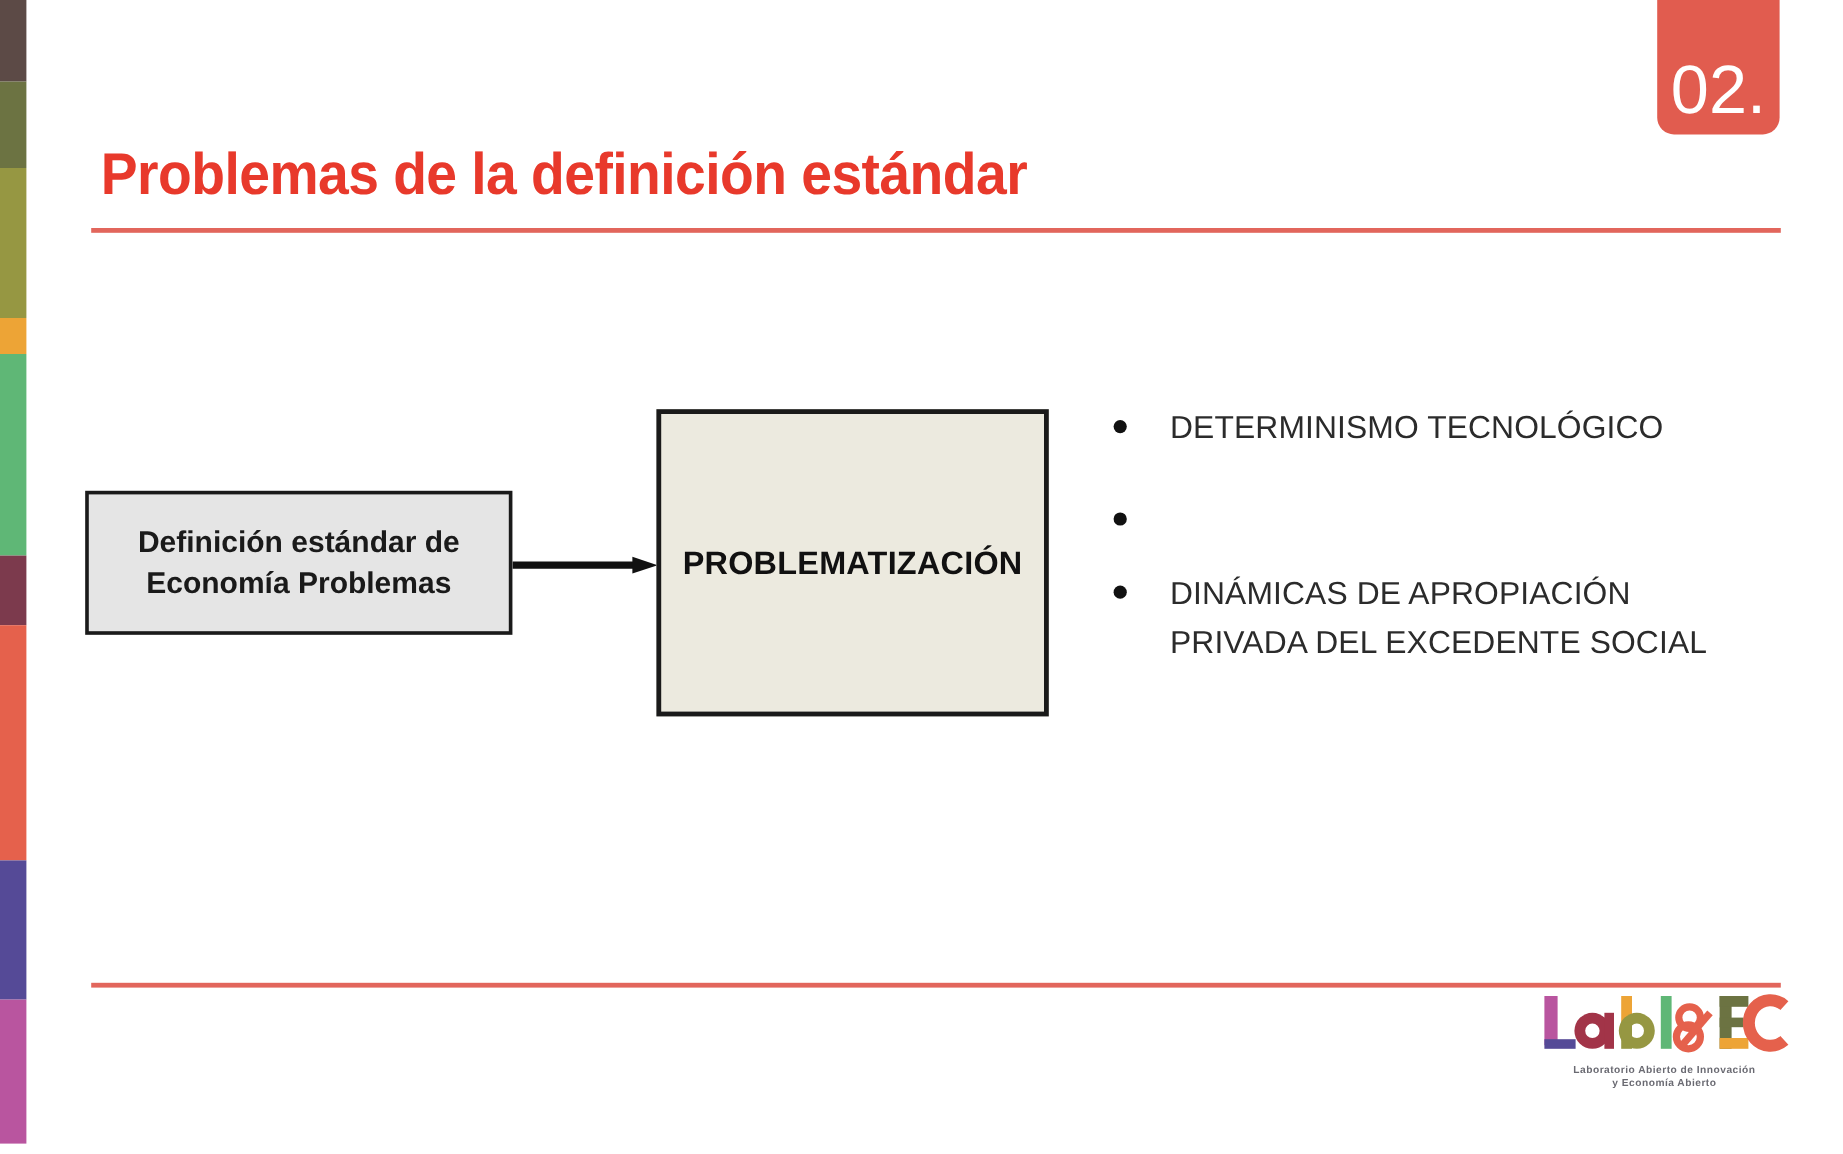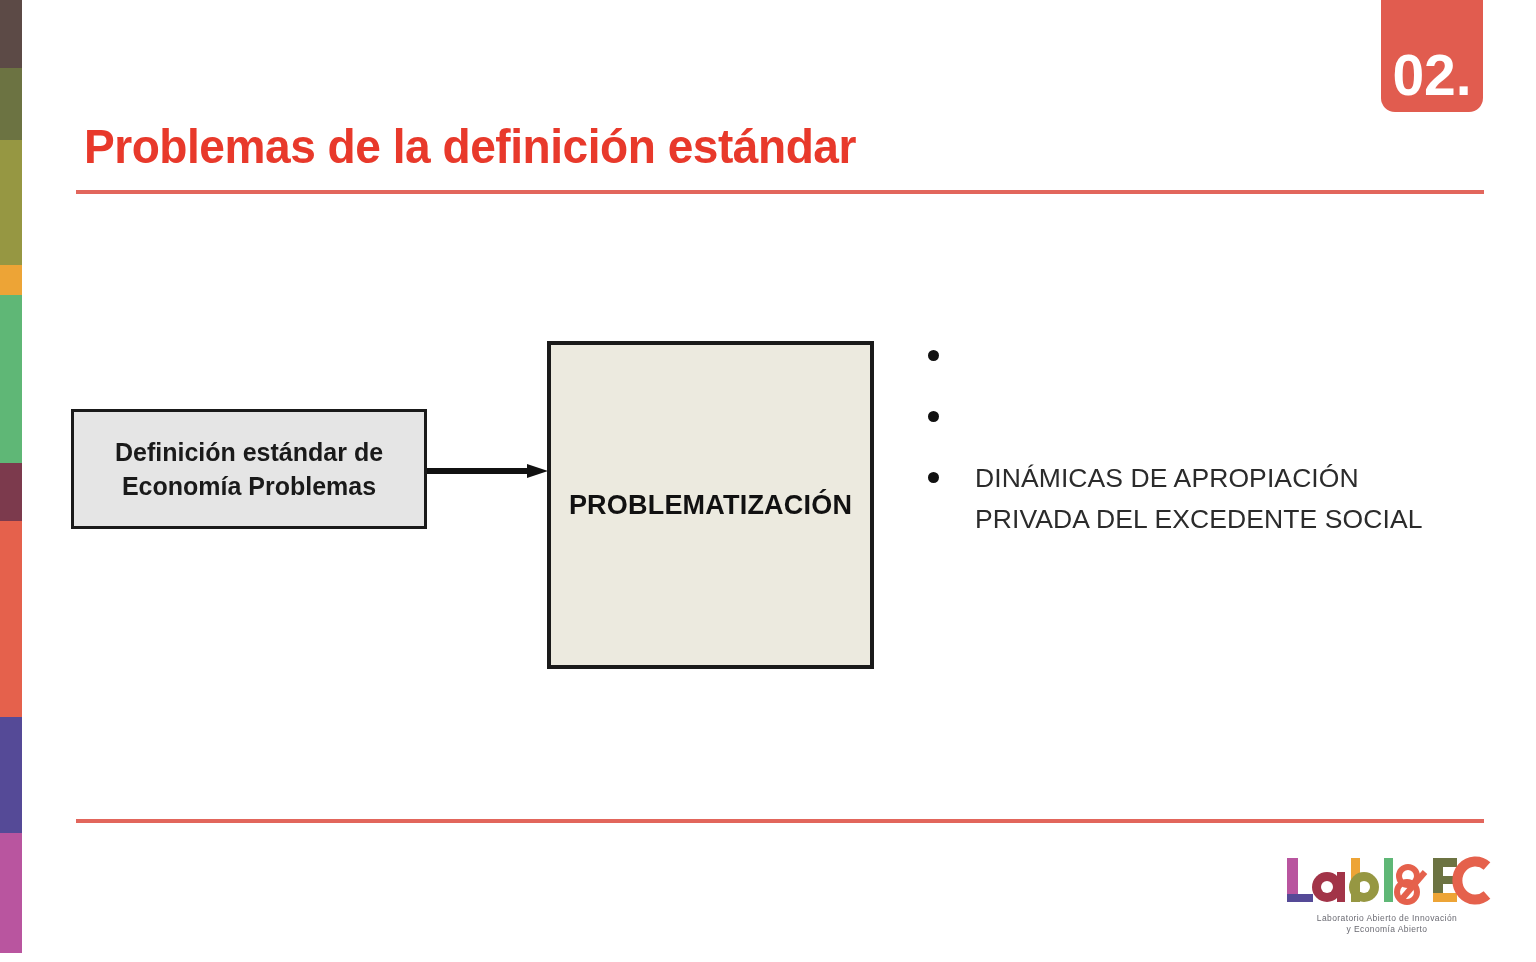--- a/index.html
+++ b/index.html
@@ -48,21 +48,21 @@
     display: flex;
     align-items: flex-end;
     justify-content: center;
     padding-bottom: 8px;
     box-sizing: border-box;
   }
   #number-badge .badge-text {
     color: #ffffff;
     font-size: 57px;
     line-height: 1;
-    font-weight: 700;
+    font-weight: 400;
     letter-spacing: 0px;
     font-family: "Liberation Sans", sans-serif;
   }
 
   
   #slide-title {
     position: absolute;
     left: 84px;
     top: 118px;
     font-size: 49px;
@@ -113,21 +113,21 @@
     top: 463px;
     width: 121px;
     height: 16px;
   }
 
   #box-problematizacion {
     position: absolute;
     left: 547px;
     top: 341px;
     width: 327px;
-    height: 328px;
+    height: 256px;
     border: 4px solid #1a1a1a;
     background: #eceadf;
     box-sizing: border-box;
     display: flex;
     align-items: center;
     justify-content: center;
     text-align: center;
   }
   #box-problematizacion .box-label {
     font-size: 27px;
@@ -162,23 +162,24 @@
     font-size: 26.5px;
     line-height: 1.54;
     color: #2b2b2b;
     letter-spacing: 0.1px;
   }
 
   
   #brand-logo {
     position: absolute;
     left: 1283px;
-    top: 856px;
+    top: 828px;
     width: 208px;
     height: 86px;
+    font-weight: bold;
   }
   #brand-logo .logo-wordmark {
     position: relative;
     height: 52px;
   }
   #brand-logo .logo-tagline {
     margin-top: 1px;
     text-align: center;
     color: #6a6a72;
     font-size: 8.5px;
@@ -223,20 +224,21 @@
     <polygon points="100,1 121,8 100,15" fill="#111111"></polygon>
   </svg>
 
   <div id="box-problematizacion">
     <span class="box-label">PROBLEMATIZACIÓN</span>
   </div>
 
   <div id="bullet-list">
       <div class="bullet-row">
         <span class="bullet-dot"></span>
+        <span class="bullet-text">DETERMINISMO TECNOLÓGICO</span>
       </div>
       <div class="bullet-row">
         <span class="bullet-dot"></span>
       </div>
       <div class="bullet-row">
         <span class="bullet-dot"></span>
         <span class="bullet-text">DINÁMICAS DE APROPIACIÓN PRIVADA DEL EXCEDENTE SOCIAL</span>
       </div>
     </div>
 

